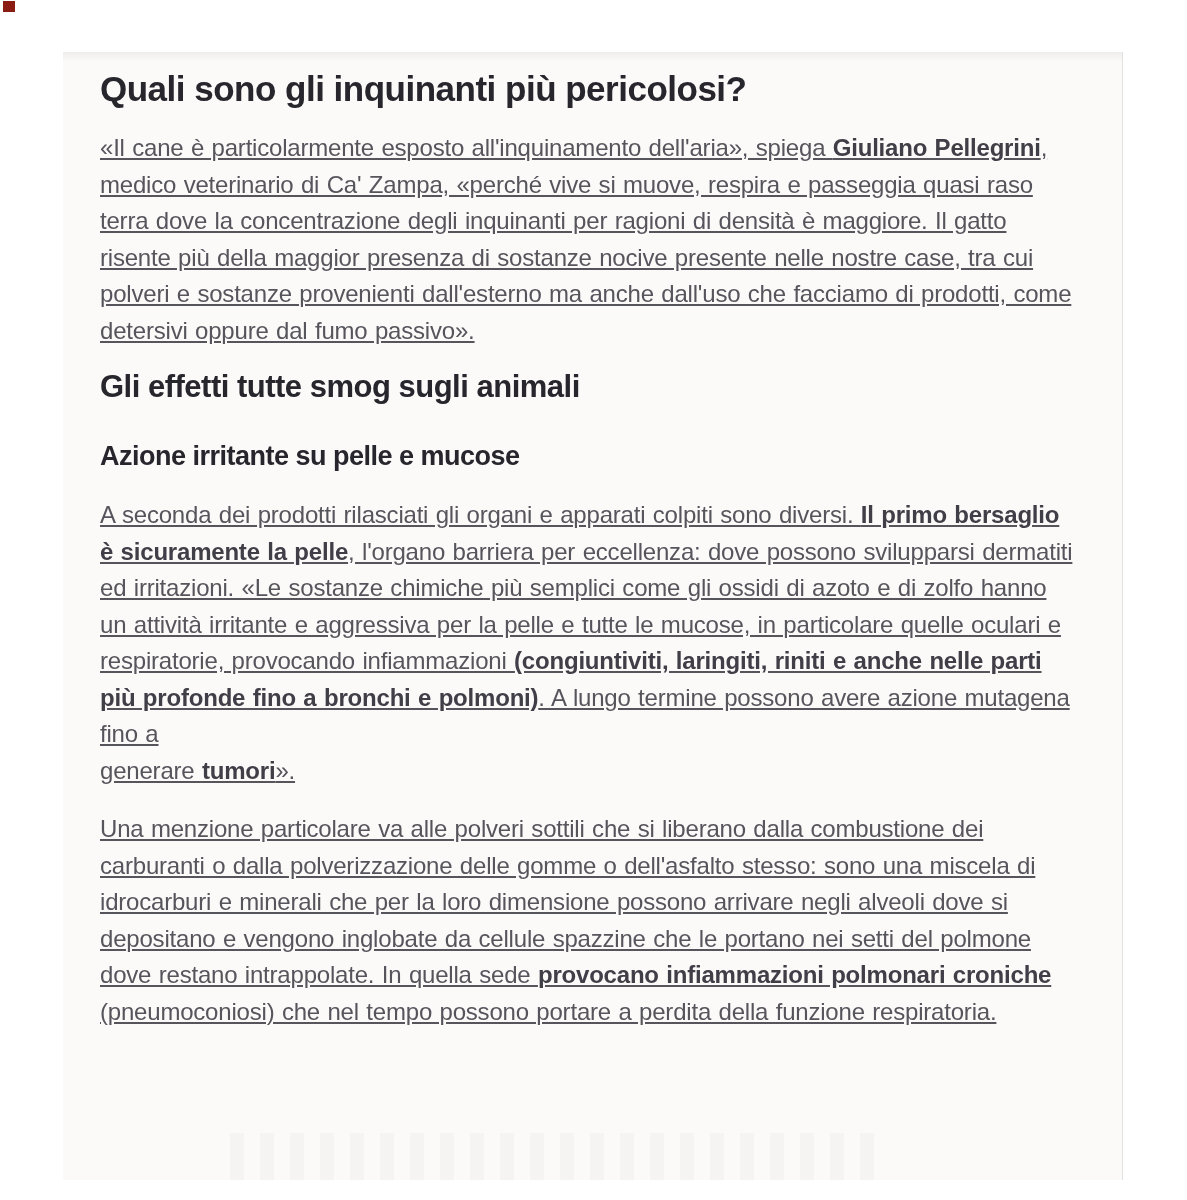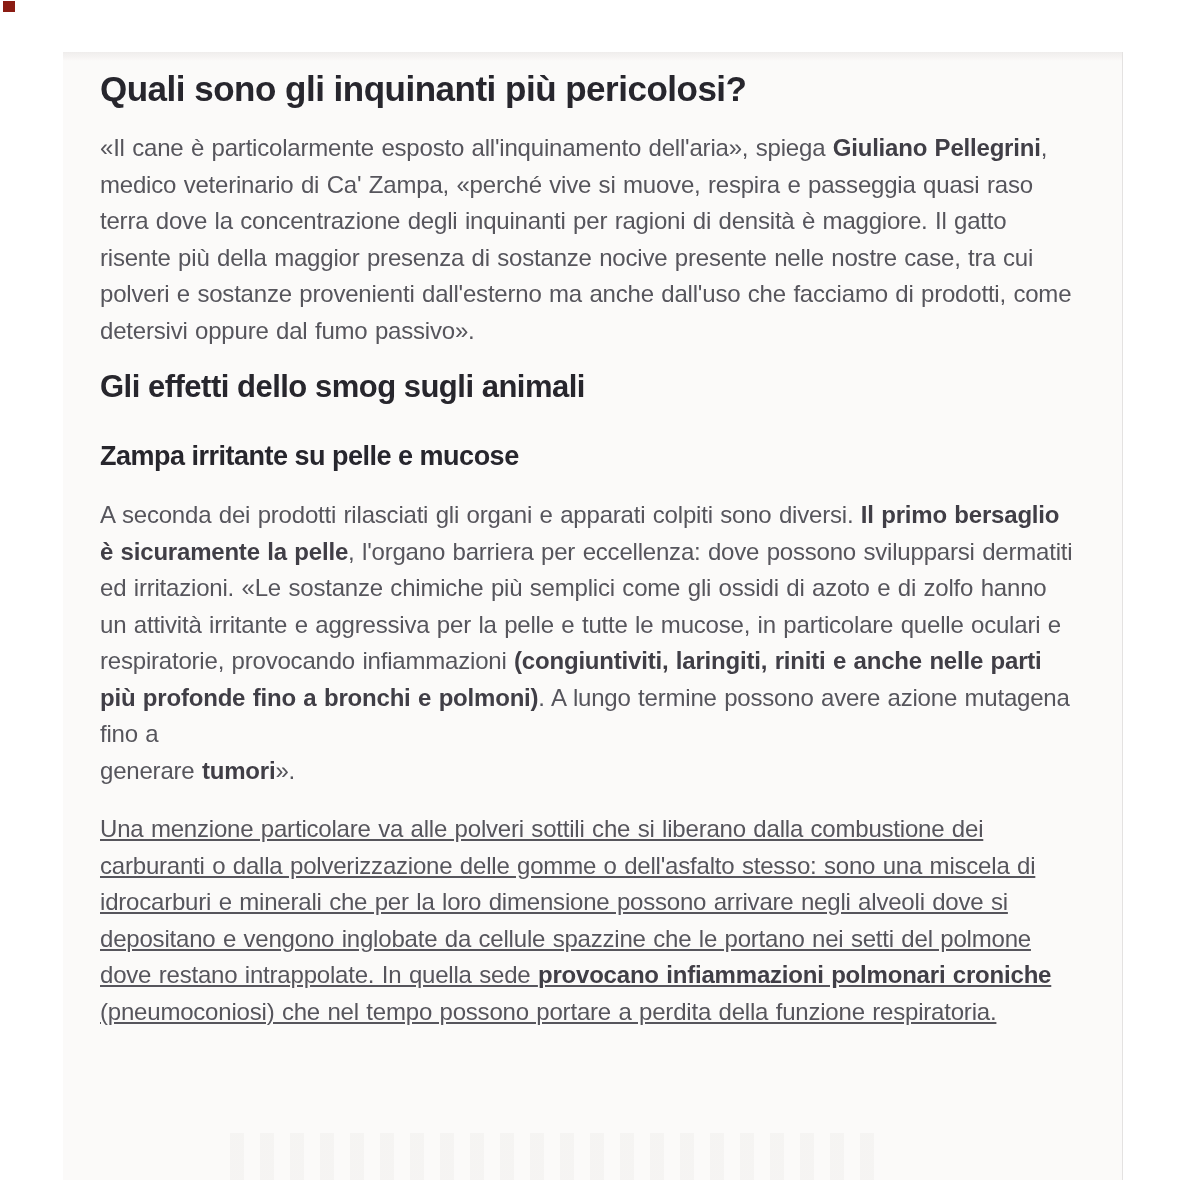--- a/index.html
+++ b/index.html
@@ -66,22 +66,22 @@
     margin-top: 37px;
   }
   p.body-paragraph {
     font-size: 24px;
     line-height: 36.5px;
     color: #56555c;
     letter-spacing: -0.2px;
     margin: 0;
     word-spacing: 1px;
   }
-  p.body-paragraph.intro { margin-top: 20px; }
-  p.body-paragraph.skin  { margin-top: 25px; }
+  p.body-paragraph.intro { margin-top: 20px; text-decoration: underline; }
+  p.body-paragraph.skin  { margin-top: 25px; text-decoration: underline; }
   p.body-paragraph.lungs { margin-top: 22px; text-decoration: underline; }
   p.body-paragraph strong {
     color: #403e46;
     font-weight: bold;
   }
   .page-bottom-artifact {
     position: absolute;
     left: 230px;
     top: 1133px;
     width: 650px;
@@ -104,23 +104,23 @@
 
   <div class="article-card">
     <div class="card-top-band"></div>
 
     <div class="article-content">
 
       <h1 class="article-title">Quali sono gli inquinanti più pericolosi?</h1>
 
       <p class="body-paragraph intro"><span>«Il cane è particolarmente esposto all'inquinamento dell'aria», spiega </span><strong>Giuliano Pellegrini</strong><span>, medico veterinario di Ca' Zampa, «perché vive si muove, respira e passeggia quasi raso terra dove la concentrazione degli inquinanti per ragioni di densità è maggiore. Il gatto risente più della maggior presenza di sostanze nocive presente nelle nostre case, tra cui polveri e sostanze provenienti dall'esterno ma anche dall'uso che facciamo di prodotti, come detersivi oppure dal fumo passivo».</span></p>
 
-      <h2 class="section-heading">Gli effetti dello smog sugli animali</h2>
+      <h2 class="section-heading">Gli effetti tutte smog sugli animali</h2>
 
-      <h3 class="subsection-heading skin">Zampa irritante su pelle e mucose</h3>
+      <h3 class="subsection-heading skin">Azione irritante su pelle e mucose</h3>
 
       <p class="body-paragraph skin"><span>A seconda dei prodotti rilasciati gli organi e apparati colpiti sono diversi. </span><strong>Il primo bersaglio è sicuramente la pelle</strong><span>, l'organo barriera per eccellenza: dove possono svilupparsi dermatiti ed irritazioni. «Le sostanze chimiche più semplici come gli ossidi di azoto e di zolfo hanno un attività irritante e aggressiva per la pelle e tutte le mucose, in particolare quelle oculari e respiratorie, provocando infiammazioni </span><strong>(congiuntiviti, laringiti, riniti e anche nelle parti più profonde fino a bronchi e polmoni)</strong><span>. A lungo termine possono avere azione mutagena fino a</span><br><span>generare </span><strong>tumori</strong><span>».</span></p>
 
 
       <p class="body-paragraph lungs"><span>Una menzione particolare va alle polveri sottili che si liberano dalla combustione dei carburanti o dalla polverizzazione delle gomme o dell'asfalto stesso: sono una miscela di idrocarburi e minerali che per la loro dimensione possono arrivare negli alveoli dove si depositano e vengono inglobate da cellule spazzine che le portano nei setti del polmone dove restano intrappolate. In quella sede </span><strong>provocano infiammazioni polmonari croniche</strong><span> (pneumoconiosi) che nel tempo possono portare a perdita della funzione respiratoria.</span></p>
 
     </div>
   </div>
 
   <div class="page-bottom-artifact"></div>

